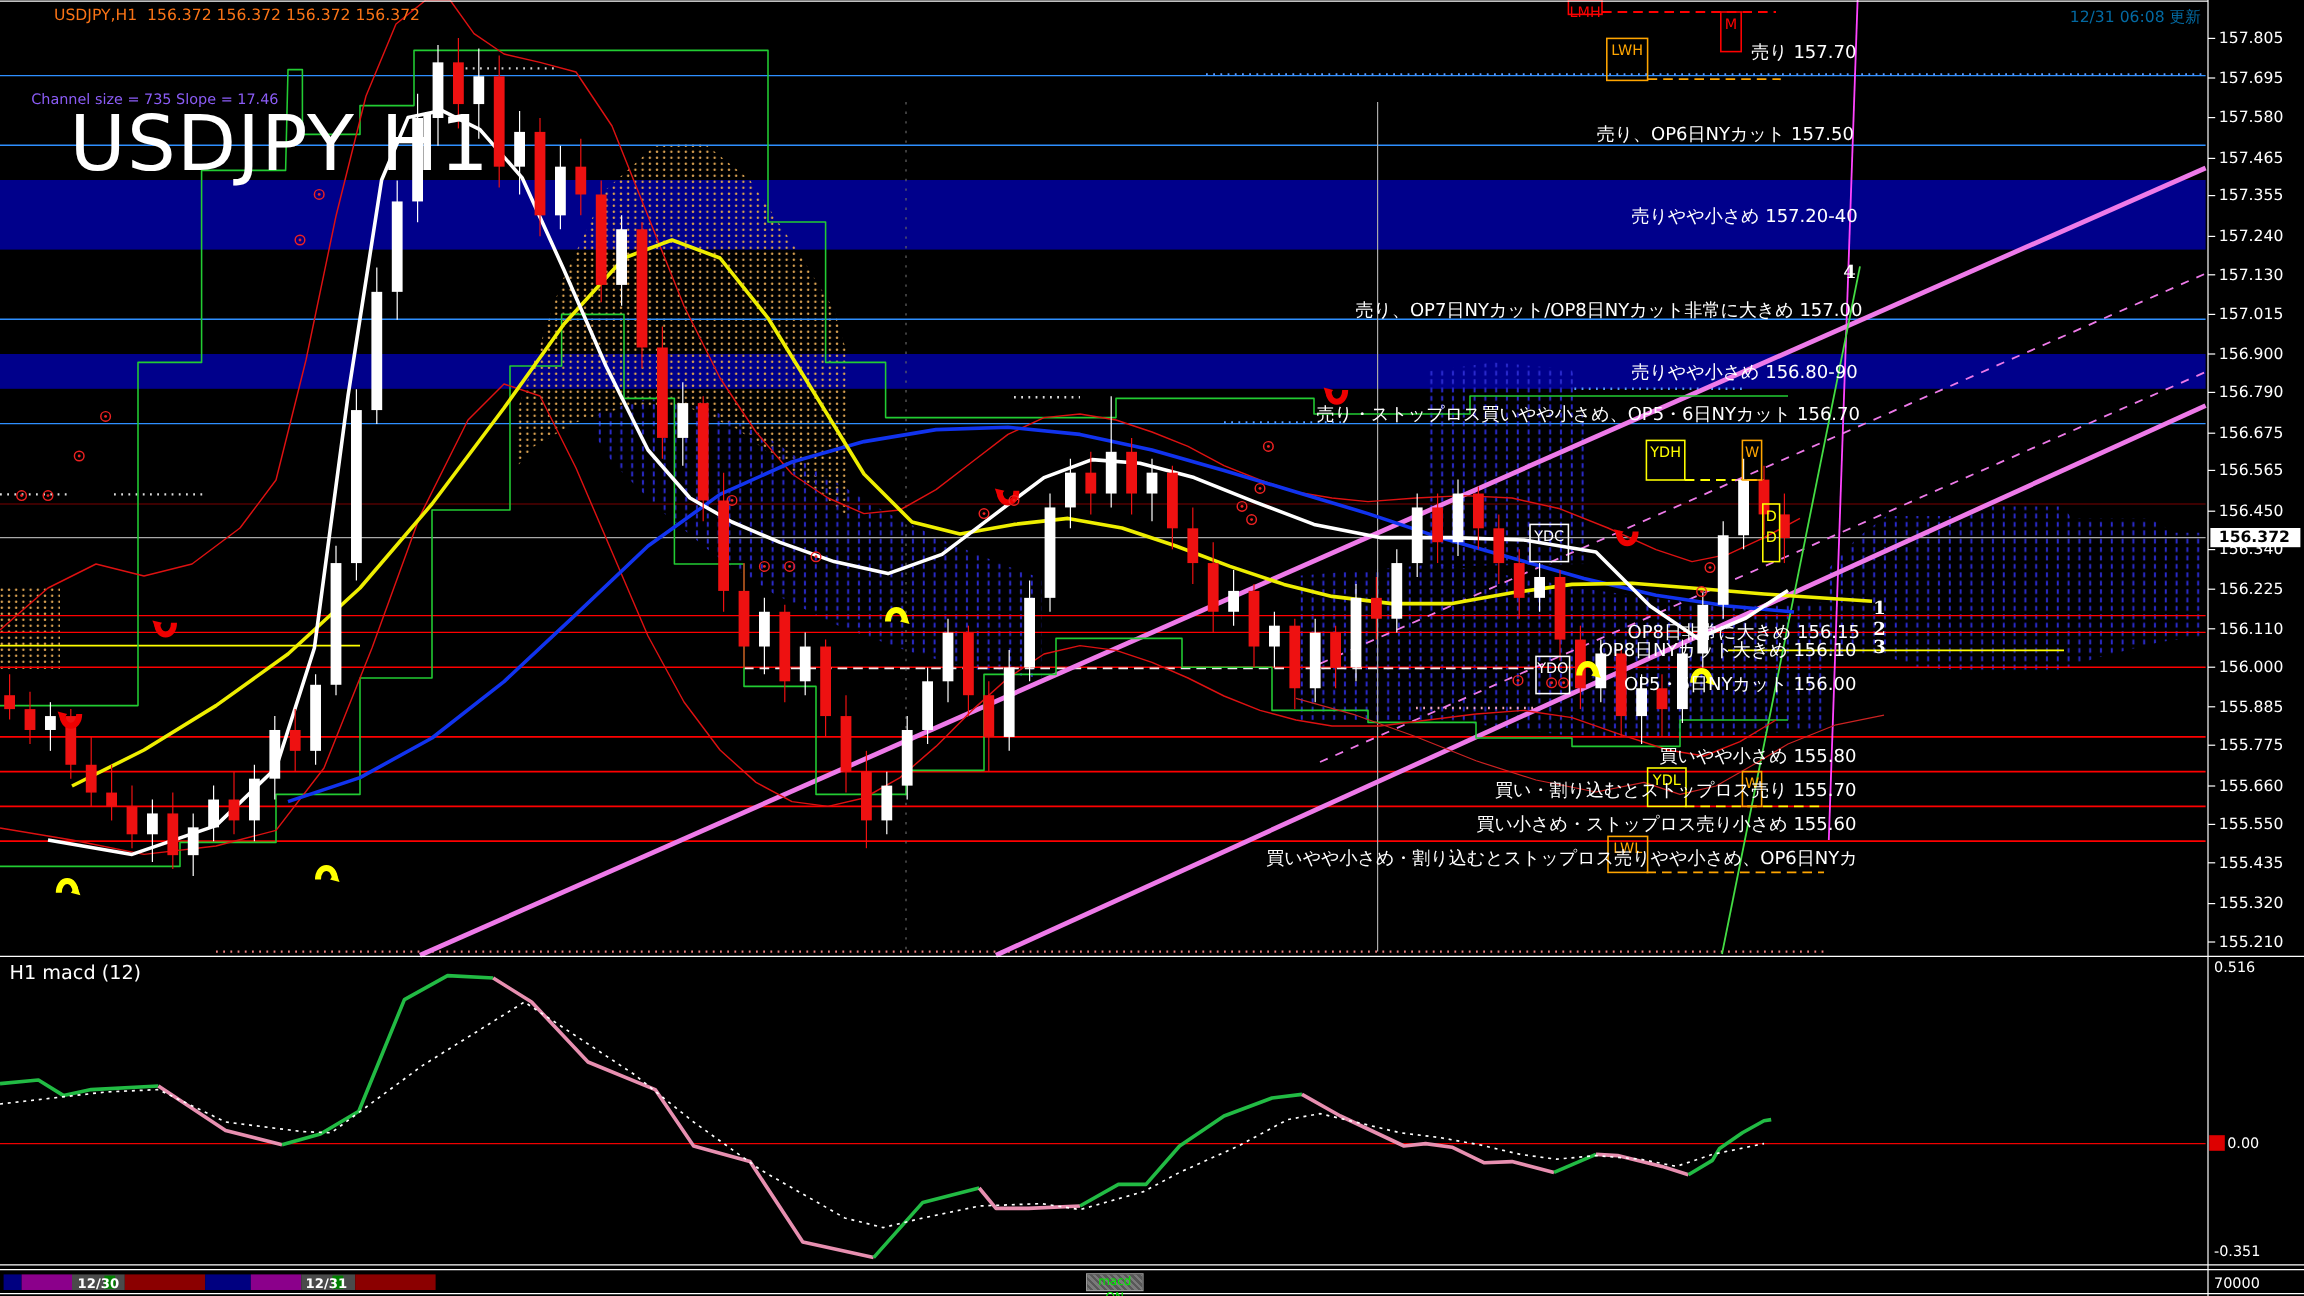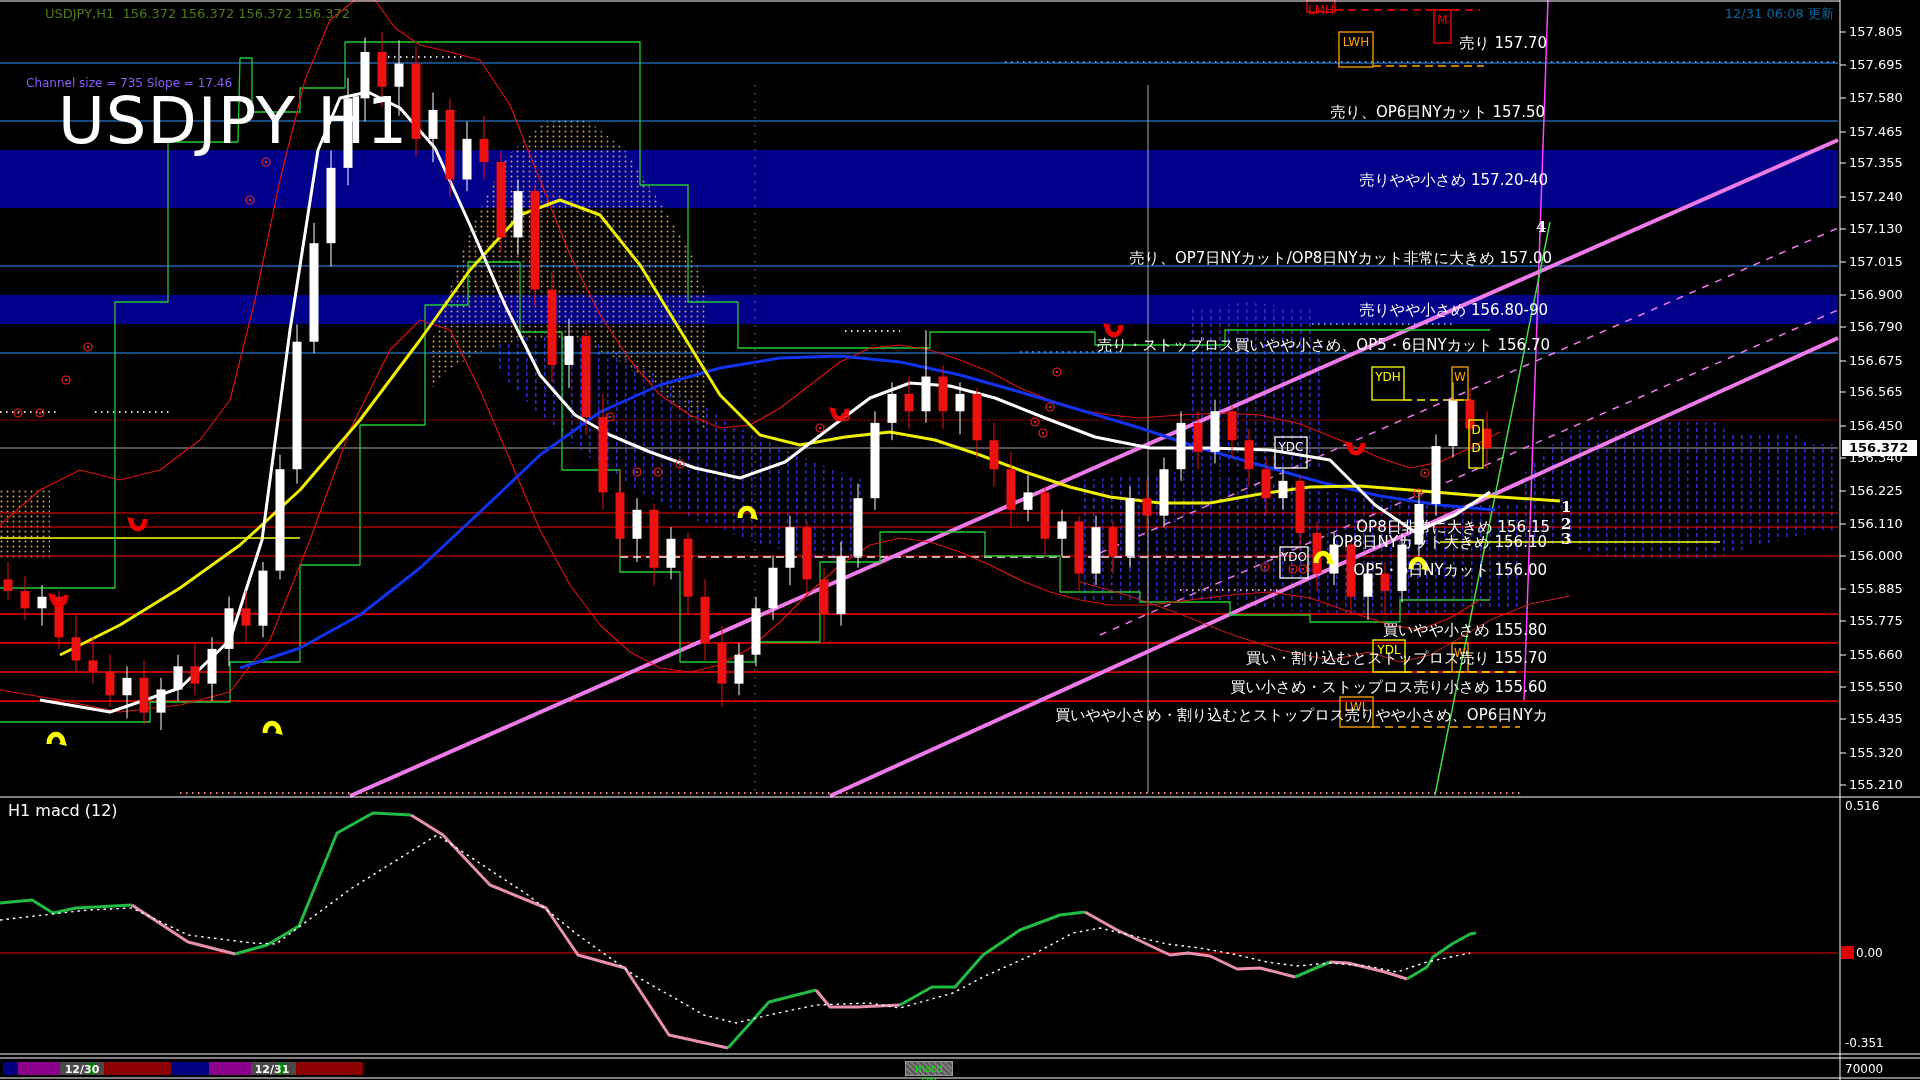--- a/index.html
+++ b/index.html
@@ -1,19 +1,19 @@
 <!DOCTYPE html>
 <html><head>
 <meta charset="utf-8">
 <style>
   html,body{margin:0;padding:0;background:#000;}
   .screen{position:relative;width:1920px;height:1080px;background:#000;overflow:hidden;
           font-family:"DejaVu Sans",sans-serif;}
   svg{position:absolute;left:0;top:0;}
-  .hdr{position:absolute;left:45px;top:6px;color:#4d7c0f;font-size:13px;white-space:pre;}
+  .hdr{position:absolute;left:45px;top:6px;color:#f97316;font-size:13px;white-space:pre;}
   .chn{position:absolute;left:10px;top:76px;color:#8b5cf6;font-size:12px;margin-left:16px;}
   .wm{position:absolute;left:58px;top:84px;color:#fff;font-size:64px;font-weight:500;
       letter-spacing:1px;}
   .upd{position:absolute;right:86px;top:5px;color:#0369a1;font-size:13px;}
   .macdlbl{position:absolute;left:8px;top:801px;color:#fff;font-size:16px;}
   .macdbtn{position:absolute;left:905px;top:1061px;width:48px;height:15px;line-height:13px;
       background:repeating-linear-gradient(45deg,#7a7a7a 0 2px,#585858 2px 4px);
       color:#00ee00;font-size:10px;border:1px solid #9a9a9a;padding:0;cursor:pointer;
       font-family:"DejaVu Sans",sans-serif;}
 </style>

